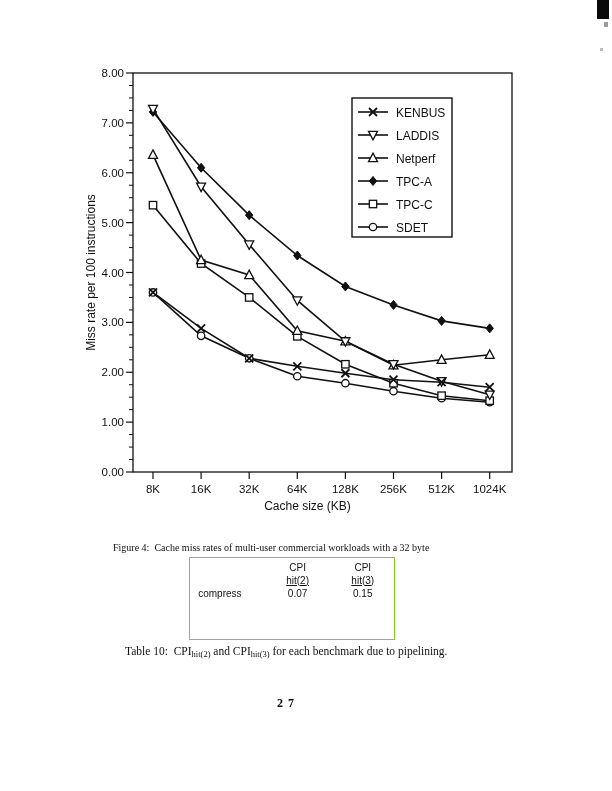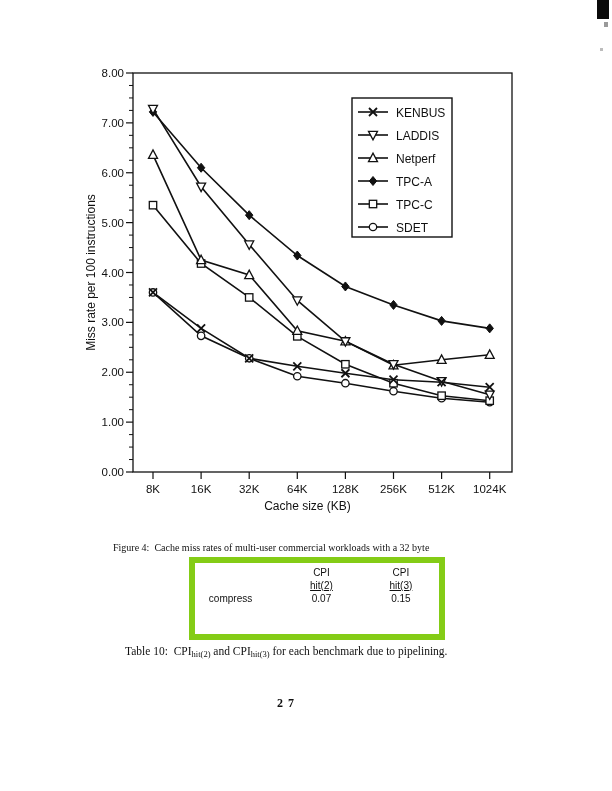--- a/index.html
+++ b/index.html
@@ -4,22 +4,22 @@
 <style>
   html,body{margin:0;padding:0;background:#e8e8e8;}
   .page{position:relative;width:612px;height:791px;background:#ffffff;margin:0 auto;overflow:hidden;
         font-family:"Liberation Serif",serif;color:#111;}
   .artifact{position:absolute;}
   .chart-wrap{position:absolute;left:60px;top:55px;width:470px;height:465px;}
   svg text{font-family:"Liberation Sans",sans-serif;fill:#111;}
   .fig-caption{position:absolute;left:101px;top:514px;width:420px;
                font-size:10px;line-height:13.5px;white-space:pre;}
   .fig-caption .l1{padding-left:12px;}
-  .tbl-box{position:absolute;left:189px;top:557px;width:256px;height:83px;
-           border:6px solid #84cc16;box-sizing:border-box;}
+  .tbl-box{position:absolute;left:189px;top:557px;width:206px;height:83px;
+           border:1px solid #84cc16;box-sizing:border-box;}
   .tbl-box table{width:100%;border-collapse:collapse;font-family:"Liberation Sans",sans-serif;
                  font-size:10px;line-height:12px;margin-top:3px;}
   .tbl-box td,.tbl-box th{padding:0.5px 0;font-weight:normal;}
   .tbl-box col.c1{width:76px;} .tbl-box col.c2{width:74px;} .tbl-box col.c3{width:68px;}
   .tbl-box td:first-child,.tbl-box th:first-child{text-align:center;padding-right:14px;}
   .tbl-box td:nth-child(2),.tbl-box th:nth-child(2),
   .tbl-box td:nth-child(3),.tbl-box th:nth-child(3){text-align:center;}
   .tbl-box .subhead th{text-decoration:underline;}
   .tbl-caption{position:absolute;left:125px;top:645px;font-size:11.5px;white-space:pre;font-family:Liberation Serif, serif;}
   .tbl-caption .subscript{font-size:8.5px;vertical-align:-2px;}

